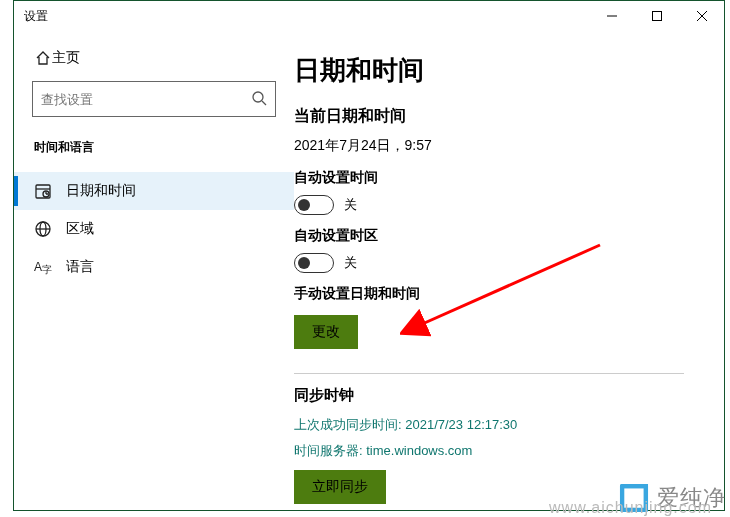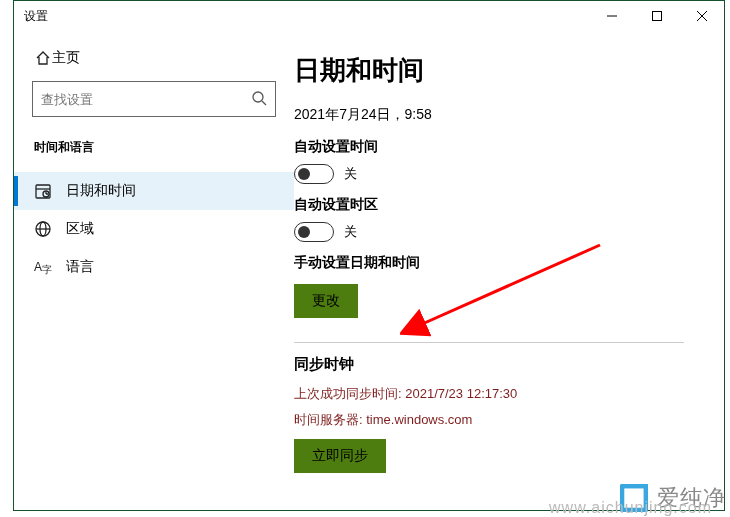--- a/index.html
+++ b/index.html
@@ -22,21 +22,21 @@
   .nav-icon svg { stroke: #222; stroke-width: 1.3; fill: none; }
   .main { flex: 1; padding: 22px 40px 0 0; overflow: hidden; }
   .main h1 { font-size: 26px; font-weight: 600; margin-bottom: 18px; }
   .sub-h { font-size: 16px; font-weight: 600; margin: 4px 0 10px 0; }
   .sub-h2 { font-size: 14px; font-weight: 700; margin: 12px 0 8px 0; }
   .datetime-val { font-size: 14px; margin-bottom: 14px; }
   .toggle-row { display: flex; align-items: center; gap: 10px; margin-bottom: 10px; }
   .toggle { width: 40px; height: 20px; border: 1px solid #333; border-radius: 10px; position: relative; background: #fff; }
   .toggle::after { content: ""; width: 12px; height: 12px; border-radius: 50%; background: #333; position: absolute; left: 3px; top: 3px; }
   .btn { display: inline-block; background: #4d7c0f; border: none; padding: 8px 18px; font-size: 14px; font-family: inherit; margin: 4px 0 12px 0; cursor: pointer; }
-  .info-text { font-size: 13px; color: #7f1d1d; line-height: 1.5; margin-bottom: 6px; }
+  .info-text { font-size: 13px; color: #0f766e; line-height: 1.5; margin-bottom: 6px; }
   .divider { border: none; border-top: 1px solid #ccc; margin: 12px 0; }
   .arrow { position: absolute; left: 400px; top: 235px; pointer-events: none; }
   .watermark { position: absolute; right: 4px; bottom: 2px; display: flex; align-items: center; gap: 6px; font-size: 22px; color: #888; letter-spacing: 1px; margin-top: 40px; }
   .watermark .sq { width: 34px; height: 34px; }
   .wm-sub { position: absolute; right: 18px; bottom: 0px; font-size: 16px; color: #bbb; letter-spacing: 1px; }
 </style>
 </head>
 <body>
 
 <div class="window">
@@ -111,21 +111,22 @@
               <text x="0" y="13" font-size="12" fill="#222" stroke="none">A</text>
               <text x="8" y="15" font-size="10" fill="#222" stroke="none">字</text>
             </svg>
         </span>
         <span>语言</span>
       </div>
     </div>
 
     <div class="main">
       <h1>日期和时间</h1>
-      <div class="datetime-val">2021年7月24日，9:58</div>
+      <div class="sub-h">当前日期和时间</div>
+      <div class="datetime-val">2021年7月24日，9:57</div>
 
       <div class="sub-h2">自动设置时间</div>
       <div class="toggle-row">
         <div class="toggle"></div>
         <span>关</span>
       </div>
 
       <div class="sub-h2">自动设置时区</div>
       <div class="toggle-row">
         <div class="toggle"></div>

